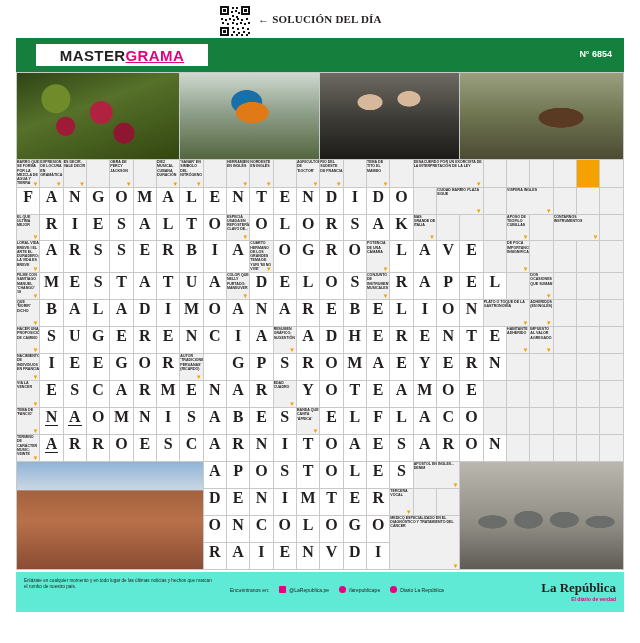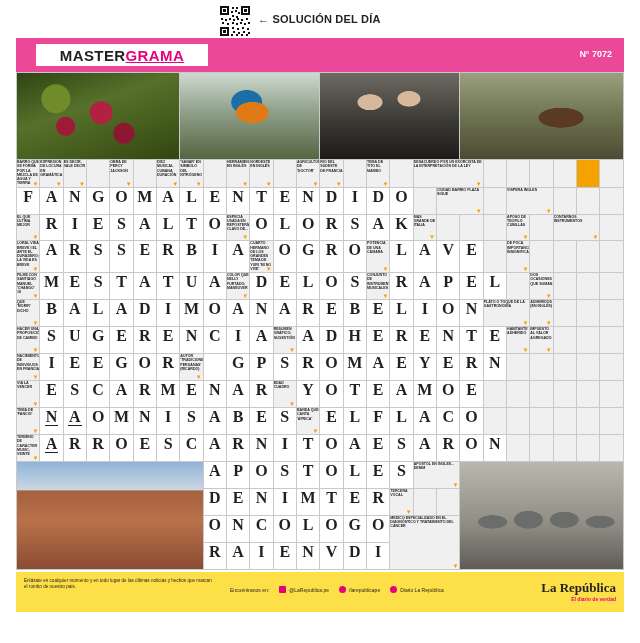--- a/index.html
+++ b/index.html
@@ -3,24 +3,24 @@
 <meta charset="utf-8">
 <style>
   html,body{margin:0;padding:0;background:#fff;}
   body{width:640px;height:643px;font-family:"Liberation Sans",sans-serif;overflow:hidden;}
   .page{position:relative;width:640px;height:643px;background:#ffffff;}
 
   
   .topstrip{position:absolute;left:0;top:0;width:640px;height:38px;background:#ffffff;}
   .qr{position:absolute;left:219px;top:5px;width:32px;height:32px;}
   .qr svg{display:block;}
-  .soltext{position:absolute;left:258px;top:13px;font-size:11px;font-weight:bold;color:#231f20;letter-spacing:.2px;}
+  .soltext{position:absolute;left:258px;top:13px;font-size:11px;font-weight:bold;color:#231f20;letter-spacing:.2px;font-family:Liberation Serif, serif;}
 
   
-  .header{position:absolute;left:16px;top:38px;width:608px;height:34px;background:#ec4899;}
+  .header{position:absolute;left:16px;top:38px;width:608px;height:34px;background:#15803d;}
   .logo{position:absolute;left:20px;top:6px;width:172px;height:22px;background:#ffffff;display:flex;align-items:center;justify-content:center;}
   .logo span{font-size:15px;font-weight:bold;letter-spacing:.4px;}
   .logo .a{color:#231f20;}
   .logo .b{color:#e6007e;text-decoration:underline;}
   .issue{position:absolute;right:12px;top:11px;color:#ffffff;font-size:9px;font-weight:bold;}
 
   
   .gridwrap{position:absolute;left:16px;top:72px;width:608px;height:498px;background:#ffffff;}
   table.grid{border-collapse:collapse;width:608px;height:498px;table-layout:fixed;}
   table.grid td{border:1px solid #c9c9c9;padding:0;vertical-align:top;overflow:hidden;}
@@ -54,21 +54,21 @@
   .ph.city{background:
      linear-gradient(180deg,#8fb4d8 0%,#cbd7e2 26%,#a4623e 27%,#b9714a 55%,#8a4c33 100%);}
   .ph.statues{background:
      radial-gradient(ellipse at 20% 56%,#6b6d6a 0 14px,transparent 15px),
      radial-gradient(ellipse at 42% 54%,#6b6d6a 0 14px,transparent 15px),
      radial-gradient(ellipse at 64% 54%,#6b6d6a 0 14px,transparent 15px),
      radial-gradient(ellipse at 86% 56%,#6b6d6a 0 14px,transparent 15px),
      linear-gradient(180deg,#b9b7ae 0%,#8d8b82 60%,#5e5c55 100%);}
 
   
-  .footer{position:absolute;left:16px;top:572px;width:608px;height:40px;background:#fde047;}
+  .footer{position:absolute;left:16px;top:572px;width:608px;height:40px;background:#5eead4;}
   .fleft{position:absolute;left:8px;top:6px;width:190px;font-size:4.6px;line-height:1.35;color:#231f20;}
   .fmid{position:absolute;left:214px;top:14px;font-size:5px;color:#231f20;display:flex;align-items:center;gap:10px;}
   .fmid .it{display:flex;align-items:center;gap:3px;}
   .dot{width:7px;height:7px;border-radius:50%;background:#e6007e;display:inline-block;}
   .dot.sq{border-radius:1px;}
   .frep{position:absolute;right:8px;top:8px;text-align:right;}
   .frep .t1{font-family:"Liberation Serif",serif;font-size:13px;font-weight:bold;color:#231f20;}
   .frep .t2{font-size:5px;color:#e6007e;font-weight:bold;}
 </style>
 </head>
@@ -127,21 +127,21 @@
       </svg>
     </div>
     <div class="soltext">← SOLUCIÓN DEL DÍA</div>
   </div>
 
   <div class="header">
     <div class="logo">
       <span class="a">MASTER</span>
         <span class="b">GRAMA</span>
     </div>
-    <div class="issue">N° 7072</div>
+    <div class="issue">N° 6854</div>
   </div>
 
   <div class="gridwrap">
     <table class="grid">
       <colgroup>
         <col style="width:23px">
           <col style="width:23px">
           <col style="width:23px">
           <col style="width:23px">
           <col style="width:23px">

